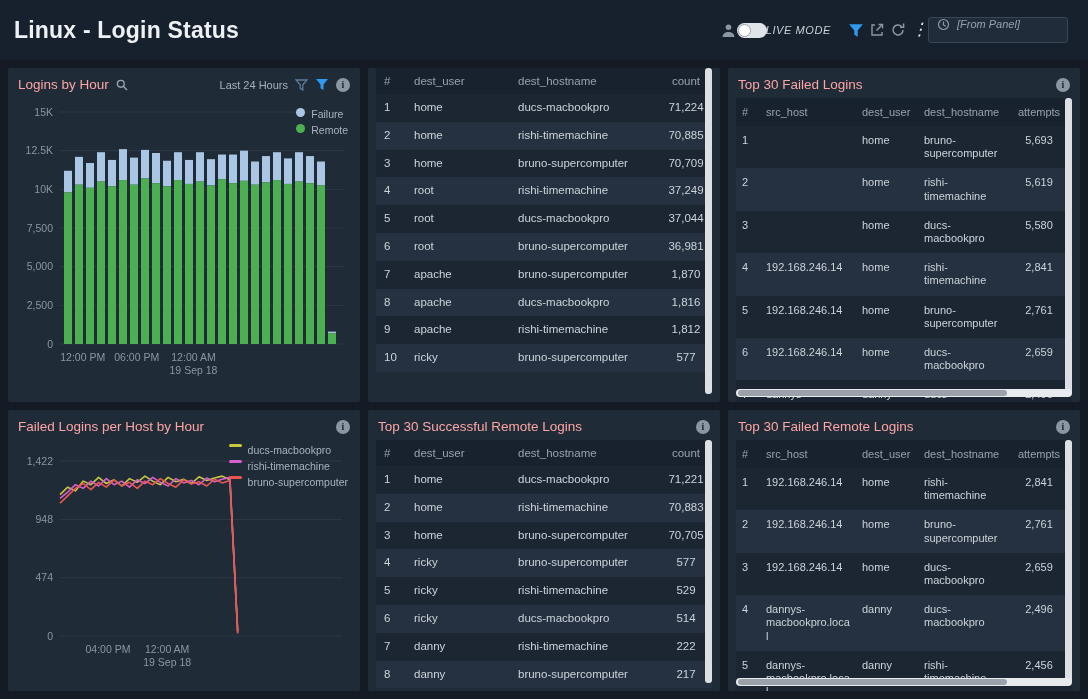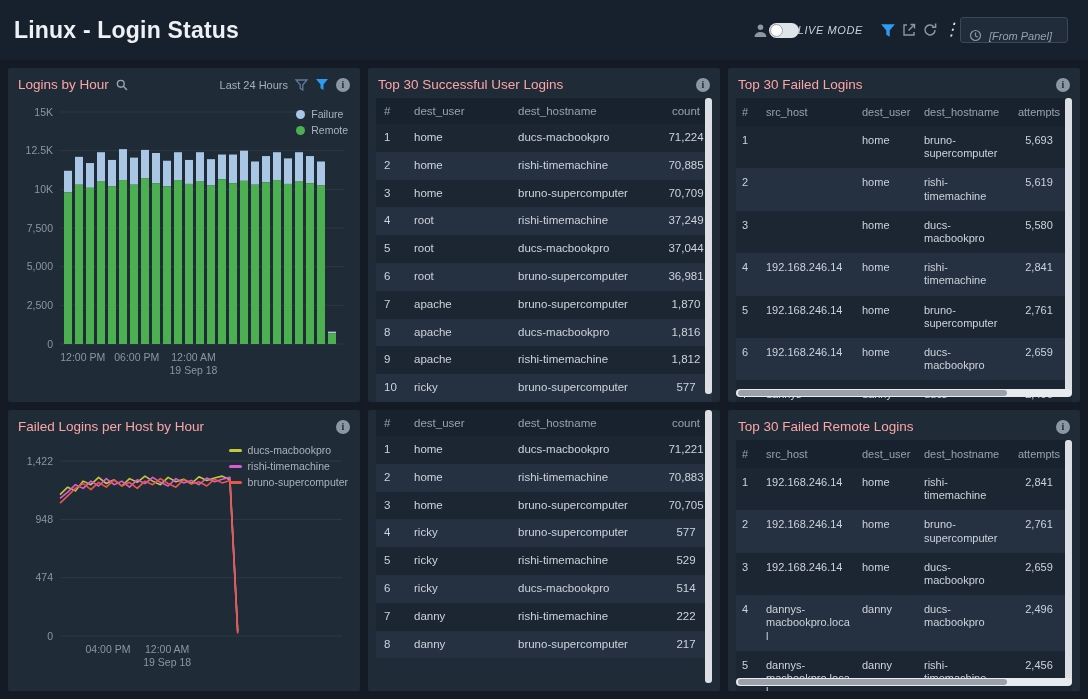--- a/index.html
+++ b/index.html
@@ -23,22 +23,22 @@
     position:relative; display:inline-block; margin-left:-4px;
   }
   .toggle .knob {
     position:absolute; left:1px; top:1px; width:13px; height:13px; border-radius:50%;
     background:#ffffff; border:1px solid #9aa4ae;
   }
   .livemode { font-size:11px; letter-spacing:.6px; color:#c9d0d7; margin-left:-6px; }
   .kebab { width:12px; text-align:center; }
   .kebab::after { content:"\22EE"; color:#dfe4e9; font-size:17px; line-height:1; }
   .range-input {
-    display:flex; align-items:flex-end; gap:7px;
-    width:108px; height:26px; padding:0 8px;
+    display:flex; align-items:flex-start; gap:7px;
+    width:140px; height:26px; padding:0 8px;
     background:#202c3a; border:1px solid #3b4757; border-radius:3px;
   }
   .range-text { font-size:11px; color:#96a1ad; white-space:nowrap; }
   
   .grid {
     display:grid;
     grid-template-columns:352px 352px 352px;
     grid-template-rows:334px 281px;
     gap:8px; padding:8px;
   }
@@ -87,21 +87,21 @@
     position:absolute; left:8px; right:8px; bottom:5px; height:8px;
     background:#e8ebee; border-radius:4px;
   }
   .hthumb { position:absolute; left:2px; top:1px; bottom:1px; width:80%;
     background:#9aa1aa; border-radius:3px; }
   
   .chart-area { flex:1 1 auto; position:relative; padding:0 8px; }
   .legend { position:absolute; display:flex; flex-direction:column; gap:4px; }
   .legend-bar  { top:10px; right:12px; }
   .legend-line { top:4px;  right:12px; }
-  .legend-item { display:flex; align-items:center; gap:6px; font-size:10.5px; color:#a9b3bc; }
+  .legend-item { display:flex; gap:6px; font-size:10.5px; color:#a9b3bc; }
   .dot  { width:9px; height:9px; border-radius:50%; flex:0 0 auto; }
   .dash { width:13px; height:3px; border-radius:2px; flex:0 0 auto; }
 </style>
 </head>
 <body>
 
 <header class="topbar">
   <h1 class="app-title">Linux - Login Status</h1>
   <div class="topbar-controls">
     <span class="icon">
@@ -248,25 +248,20 @@
         </div>
         <div class="legend-item">
           <span class="dot" style="background: rgb(76, 175, 80);"></span>
           <span>Remote</span>
         </div>
       </div>
     </div>
   </section>
 
   <section class="panel">
-    <div class="panel-header">
-      <span class="panel-title">Top 30 Successful User Logins</span>
-      <span class="spacer"></span>
-      <span class="info-icon"></span>
-    </div>
     <div class="panel-body">
       <table class="dtable t-compact">
           <thead>
             <tr>
               <th>#</th>
               <th>dest_user</th>
               <th>dest_hostname</th>
               <th>count</th>
             </tr>
           </thead>
@@ -447,20 +442,25 @@
         </div>
         <div class="legend-item">
           <span class="dash" style="background: rgb(232, 87, 78);"></span>
           <span>bruno-supercomputer</span>
         </div>
       </div>
     </div>
   </section>
 
   <section class="panel">
+    <div class="panel-header">
+      <span class="panel-title">Top 30 Successful Remote Logins</span>
+      <span class="spacer"></span>
+      <span class="info-icon"></span>
+    </div>
     <div class="panel-body">
       <table class="dtable t-compact">
           <thead>
             <tr>
               <th>#</th>
               <th>dest_user</th>
               <th>dest_hostname</th>
               <th>count</th>
             </tr>
           </thead>

